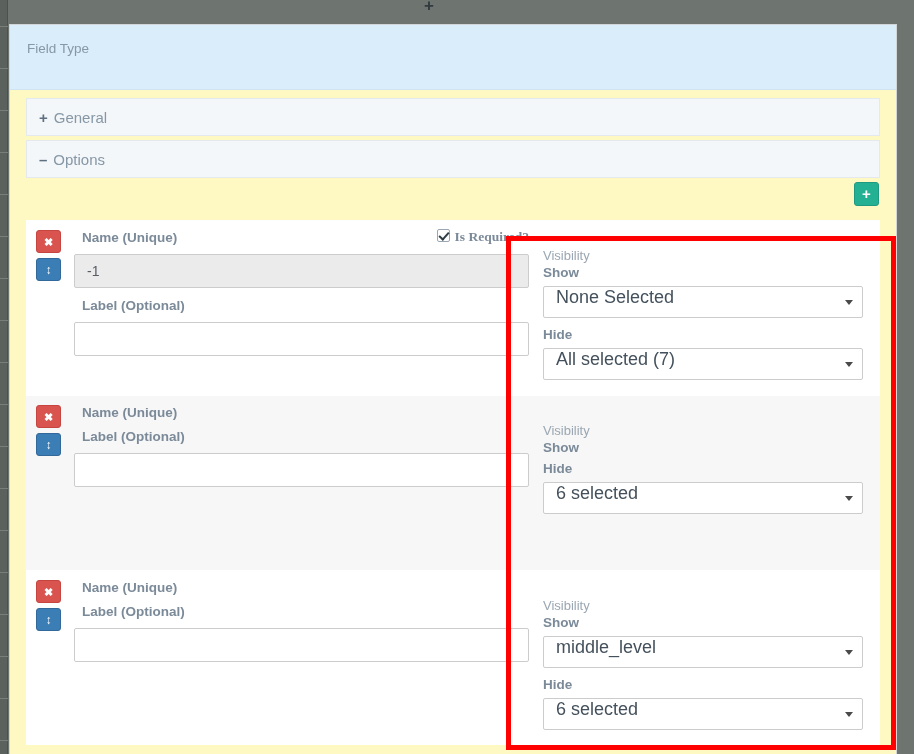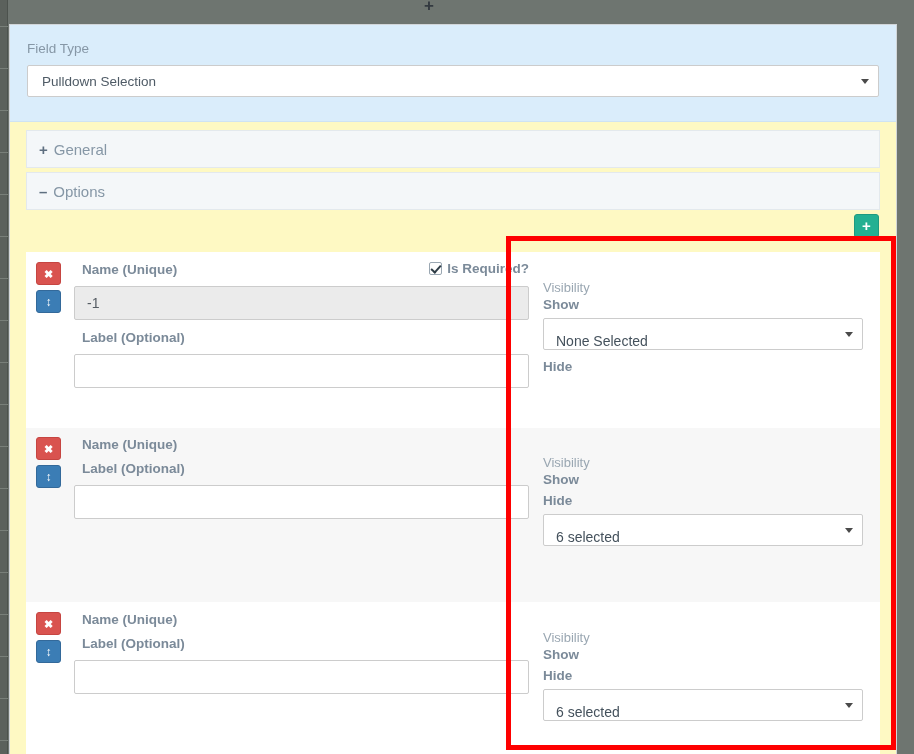--- a/index.html
+++ b/index.html
@@ -187,25 +187,26 @@
     font-size: 13.5px;
     font-weight: bold;
     margin-bottom: 7px;
     position: relative;
     height: 17px;
     margin-left: 8px;
   }
   .req-wrap {
     position: absolute;
     right: 0; top: -1px;
-    display: flex; align-items: center;
+    display: flex; 
     gap: 5px;
     font-weight: bold;
     color: #7b8a99;
     font-size: 13.5px;
+    font-family: Liberation Serif, serif;
   }
   .chk {
     width: 13px; height: 13px;
     border: 1px solid #9aa7b2;
     background: #fdfdfd;
     border-radius: 2px;
     position: relative;
     display: inline-block;
     cursor: pointer;
   }
@@ -252,23 +253,23 @@
     font-size: 13.5px;
     font-weight: bold;
     margin-bottom: 6px;
   }
   .vis-select {
     position: relative;
     height: 32px;
     background: #ffffff;
     border: 1px solid #cccccc;
     border-radius: 2px;
-    display: flex; align-items: flex-end;
+    display: flex; align-items: flex-start;
     padding: 0 26px 0 12px;
-    font-size: 14px;
+    font-size: 18px;
     color: #44515c;
     margin-bottom: 9px;
     cursor: pointer;
   }
   .vis-caret {
     position: absolute; right: 9px; top: 50%;
     margin-top: -2px;
     width: 0; height: 0;
     border-left: 4px solid transparent;
     border-right: 4px solid transparent;
@@ -313,24 +314,20 @@
   <div class="right-chrome"></div>
 
   <div class="top-band">
     <div class="top-plus">+</div>
   </div>
 
   <div class="panel">
 
     <div class="fieldtype-band">
       <div class="fieldtype-label">Field Type</div>
-      <div class="ft-select">
-        <span>Pulldown Selection</span>
-        <span class="ft-caret"></span>
-      </div>
     </div>
 
     <div class="accordion">
       <div class="acc-head">
         <span class="acc-sign">+</span>
         <span>General</span>
       </div>
       <div class="acc-head">
         <span class="acc-sign minus">–</span>
         <span>Options</span>
@@ -363,20 +360,24 @@
           <div class="txt-input"></div>
         </div>
         <div class="vis-col">
           <div class="vis-title">Visibility</div>
           <div class="vis-sub">Show</div>
           <div class="vis-select">
             <span>None Selected</span>
             <span class="vis-caret"></span>
           </div>
           <div class="vis-sub">Hide</div>
+          <div class="vis-select">
+            <span>All selected (7)</span>
+            <span class="vis-caret"></span>
+          </div>
         </div>
       </div>
 
       <div class="opt-row alt">
         <div class="ctrl-col">
           <div class="btn-del">✖</div>
           <div class="btn-move">↕</div>
         </div>
         <div class="name-col">
           <div class="fld-label">
@@ -408,20 +409,24 @@
             <span>Name (Unique)</span>
           </div>
           <div class="fld-label">
             <span>Label (Optional)</span>
           </div>
           <div class="txt-input"></div>
         </div>
         <div class="vis-col">
           <div class="vis-title">Visibility</div>
           <div class="vis-sub">Show</div>
+          <div class="vis-select">
+            <span>middle_level</span>
+            <span class="vis-caret"></span>
+          </div>
           <div class="vis-sub">Hide</div>
           <div class="vis-select">
             <span>6 selected</span>
             <span class="vis-caret"></span>
           </div>
         </div>
       </div>
 
     </div>
   </div>

